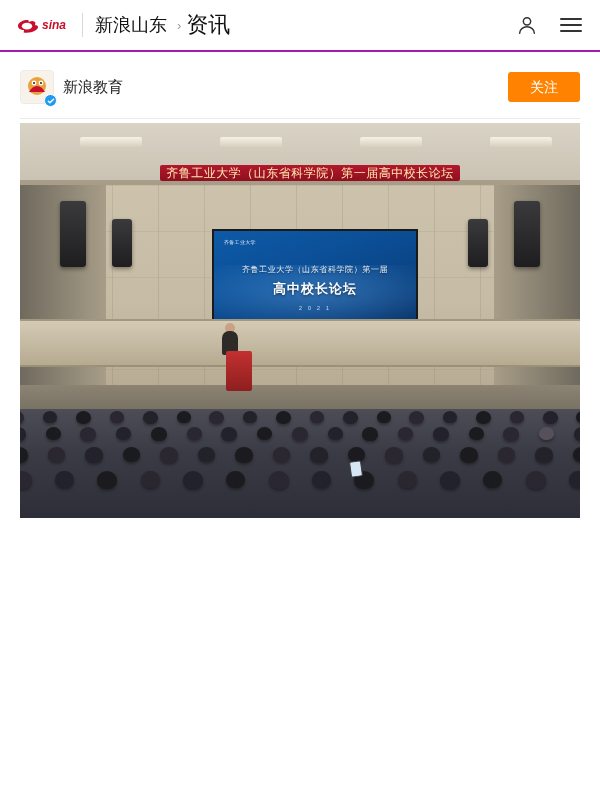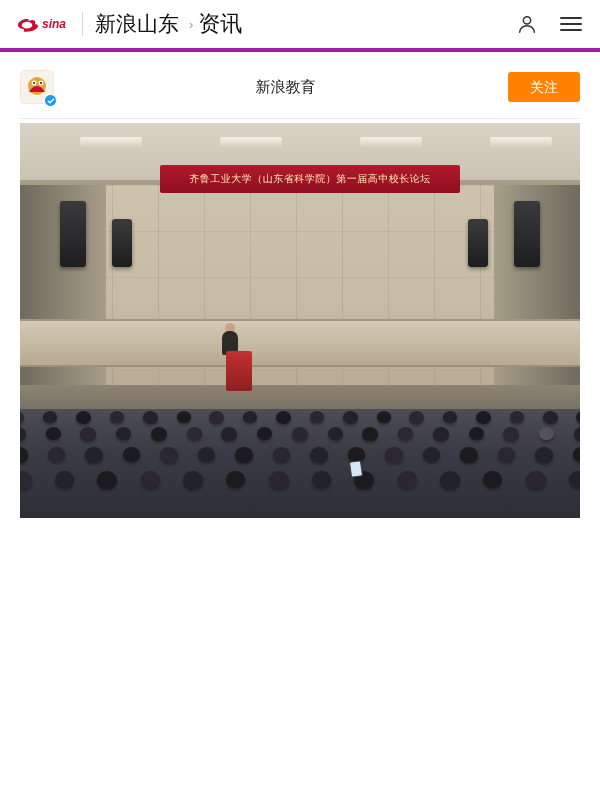--- a/index.html
+++ b/index.html
@@ -11,21 +11,21 @@
     width: 600px;
     height: 788px;
     font-family: "Liberation Sans", sans-serif;
     color: #222;
     overflow: hidden;
   }
 
   
   .header {
     height: 52px;
-    border-bottom: 4px solid #a21caf;
+    border-bottom: 2px solid #a21caf;
     display: flex;
     align-items: center;
     padding: 0 16px;
     box-sizing: border-box;
     background: #fff;
   }
   .logo {
     width: 54px;
     height: 26px;
     display: flex;
@@ -43,21 +43,21 @@
     flex: 0 0 auto;
   }
   .crumbs {
     display: flex;
     align-items: center;
     font-size: 17px;
     color: #222;
     flex: 1 1 auto;
     min-width: 0;
   }
-  .crumb-main { font-size: 21px; color: #111; }
+  .crumb-main { font-size: 18px; color: #111; }
   .crumb-sep {
     color: #9a9a9a;
     font-size: 13px;
     margin: 0 5px 0 10px;
   }
   .crumb-sub { font-size: 22px; color: #111; }
   .header-actions {
     display: flex;
     align-items: center;
     gap: 18px;
@@ -121,20 +121,21 @@
     background: #1d9bf0;
     border: 1.5px solid #fff;
     box-sizing: border-box;
     display: flex;
     align-items: center;
     justify-content: center;
   }
   .verified svg { display: block; }
   .meta-text {
     display: flex;
+    flex-direction: column;
     justify-content: center;
     flex: 1 1 auto;
     min-width: 0;
   }
   .source-name {
     font-size: 15px;
     color: #222;
     line-height: 1.35;
   }
   .meta-time {
@@ -223,26 +224,26 @@
   .side-left { left: 0; }
   .side-right { right: 0; background: linear-gradient(270deg, #6f6a5e, #a79d88); }
   .speaker {
     position: absolute; width: 26px; height: 66px;
     background: linear-gradient(180deg, #3a3a3c, #1e1e20);
     border-radius: 3px;
     box-shadow: 0 2px 4px rgba(0,0,0,.4);
   }
   .banner {
     position: absolute;
-    left: 140px; top: 42px; width: 300px; height: 28px;
+    left: 140px; top: 42px; width: 300px; height: 16px;
     background: linear-gradient(180deg, #b2182b, #8f0f1f);
     border-radius: 2px;
     display: flex; align-items: center; justify-content: center;
     color: #ffe9b0;
-    font-size: 10px;
+    font-size: 12px;
     letter-spacing: 0.5px;
     white-space: nowrap;
     overflow: hidden;
   }
   .screen {
     position: absolute;
     left: 192px; top: 106px; width: 206px; height: 116px;
     background: linear-gradient(160deg, #0e5aa7 0%, #0b4f97 35%, #0a3f7d 70%, #07305f 100%);
     border: 2px solid #1a1a1a;
     box-sizing: border-box;
@@ -392,20 +393,26 @@
       <div class="wall-grid"></div>
       <div class="side-left"></div>
       <div class="side-right"></div>
       <div class="speaker" style="left:40px; top:78px"></div>
       <div class="speaker" style="right:40px; top:78px"></div>
       <div class="speaker" style="left:92px; top:96px; height:48px; width:20px"></div>
       <div class="speaker" style="right:92px; top:96px; height:48px; width:20px"></div>
 
       <div class="banner">齐鲁工业大学（山东省科学院）第一届高中校长论坛</div>
 
+      <div class="screen">
+        <div class="screen-logo">齐鲁工业大学</div>
+        <div class="screen-l1">齐鲁工业大学（山东省科学院）第一届</div>
+        <div class="screen-l2">高中校长论坛</div>
+        <div class="screen-l3">2 0 2 1</div>
+      </div>
 
       <div class="wall-band"></div>
       <div class="stage-floor"></div>
       <div class="speaker-head"></div>
       <div class="speaker-person"></div>
       <div class="podium"></div>
 
       <div class="audience">
         <div class="row" style="top:2px">
           <div class="head c" style="width:15px;height:13px"></div>

